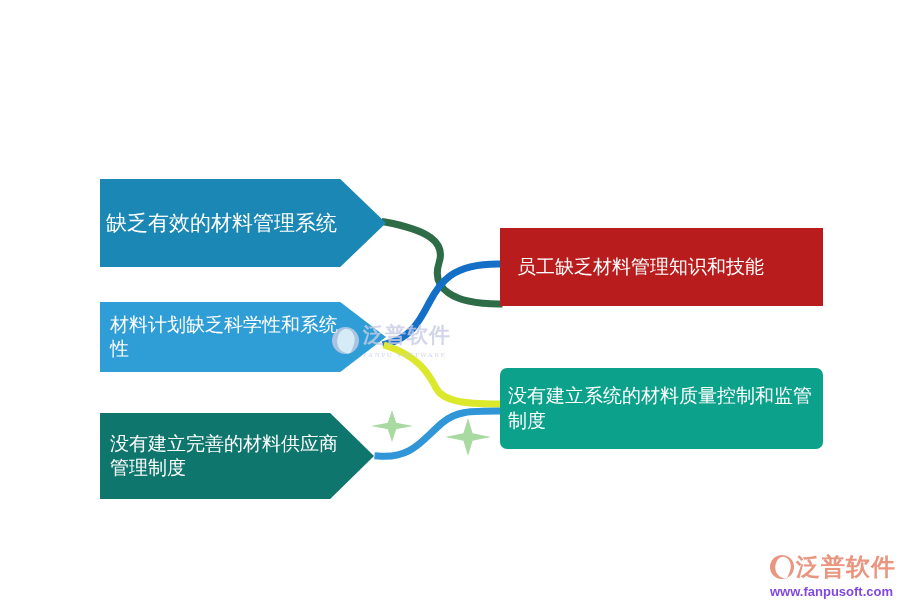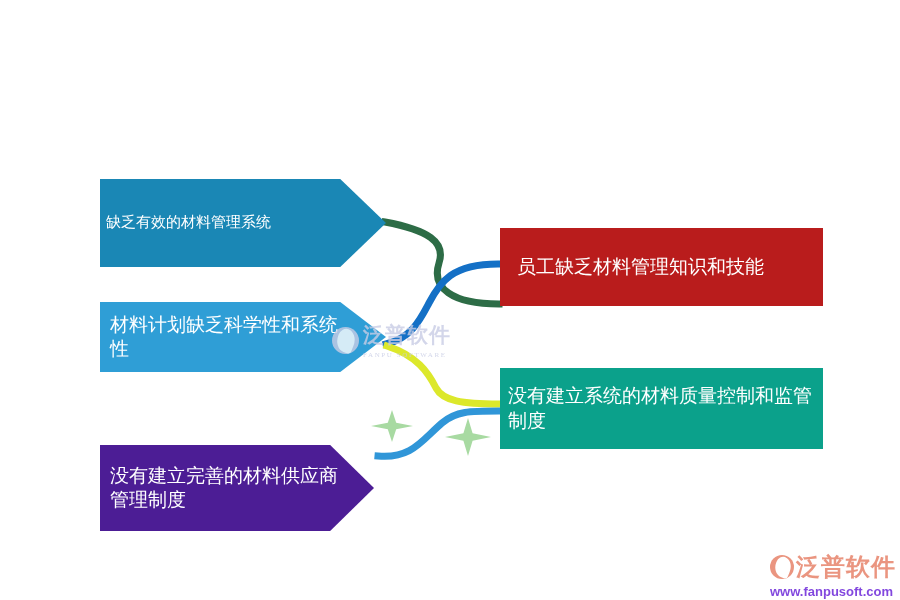--- a/index.html
+++ b/index.html
@@ -7,28 +7,28 @@
     width:900px;height:600px;position:relative;overflow:hidden;
     background:#ffffff;
     font-family:"Liberation Serif","DejaVu Serif",serif;
   }
   .stage{position:absolute;inset:0;width:900px;height:600px;}
   .connector-layer{position:absolute;left:0;top:0;z-index:1;}
   .shape{position:absolute;display:flex;align-items:center;color:#ffffff;z-index:2;}
   .arrow{clip-path:polygon(0 0,84% 0,100% 50%,84% 100%,0 100%);}
   .shape p{margin:0;line-height:1.28;}
   .arrow-1{left:100px;top:179px;width:286px;height:88px;}
-  .arrow-1 p{font-size:15px;padding-left:6px;}
+  .arrow-1 p{font-size:21px;padding-left:6px;}
   .arrow-2{left:100px;top:302px;width:286px;height:70px;}
   .arrow-2 p{font-size:19px;padding-left:10px;width:232px;}
   .arrow-3{left:100px;top:413px;width:274px;height:86px;}
   .arrow-3 p{font-size:19px;padding-left:10px;width:232px;}
   .box-1{left:500px;top:228px;width:323px;height:78px;}
   .box-1 p{font-size:19px;padding-left:17px;}
-  .box-2{left:500px;top:368px;width:323px;height:81px;}
+  .box-2{left:500px;top:368px;width:323px;height:81px;border-radius:7px;}
   .box-2 p{font-size:19px;padding-left:8px;width:310px;}
 
   
   .wm{position:absolute;display:flex;align-items:center;z-index:5;pointer-events:none;}
   .wm-center{left:332px;top:321px;opacity:0.8;}
   .wm-center .logo{width:27px;height:27px;margin-right:4px;}
   .wm-center .brand{font-size:21px;font-weight:bold;letter-spacing:1px;}
   .wm-center .sub{font-size:7px;letter-spacing:1.6px;margin-top:2px;}
   .wm-corner{left:770px;top:551px;opacity:0.85;flex-direction:column;align-items:flex-start;}
   .wm-corner .row{display:flex;align-items:center;}
@@ -54,21 +54,21 @@
     <polygon points="392,410 396.2,422.8 413,426 396.2,429.2 392,442 387.8,429.2 371,426 387.8,422.8" fill="#a8daa2"></polygon>
     <polygon points="468,418 472.6,433.2 491,437 472.6,440.8 468,456 463.4,440.8 445,437 463.4,433.2" fill="#a8daa2"></polygon>
   </svg>
 
   <div class="shape arrow arrow-1" style="background-color: rgb(26, 135, 181);">
     <p>缺乏有效的材料管理系统</p>
   </div>
   <div class="shape arrow arrow-2" style="background-color: rgb(47, 158, 214);">
     <p>材料计划缺乏科学性和系统性</p>
   </div>
-  <div class="shape arrow arrow-3" style="background-color: #4c1d95; margin-top: 32px;">
+  <div class="shape arrow arrow-3" style="background-color: #0f766e;">
     <p>没有建立完善的材料供应商管理制度</p>
   </div>
 
   <div class="shape box-1" style="background-color: #b91c1c;">
     <p>员工缺乏材料管理知识和技能</p>
   </div>
   <div class="shape box-2" style="background-color: rgb(11, 161, 139);">
     <p>没有建立系统的材料质量控制和监管制度</p>
   </div>
 

